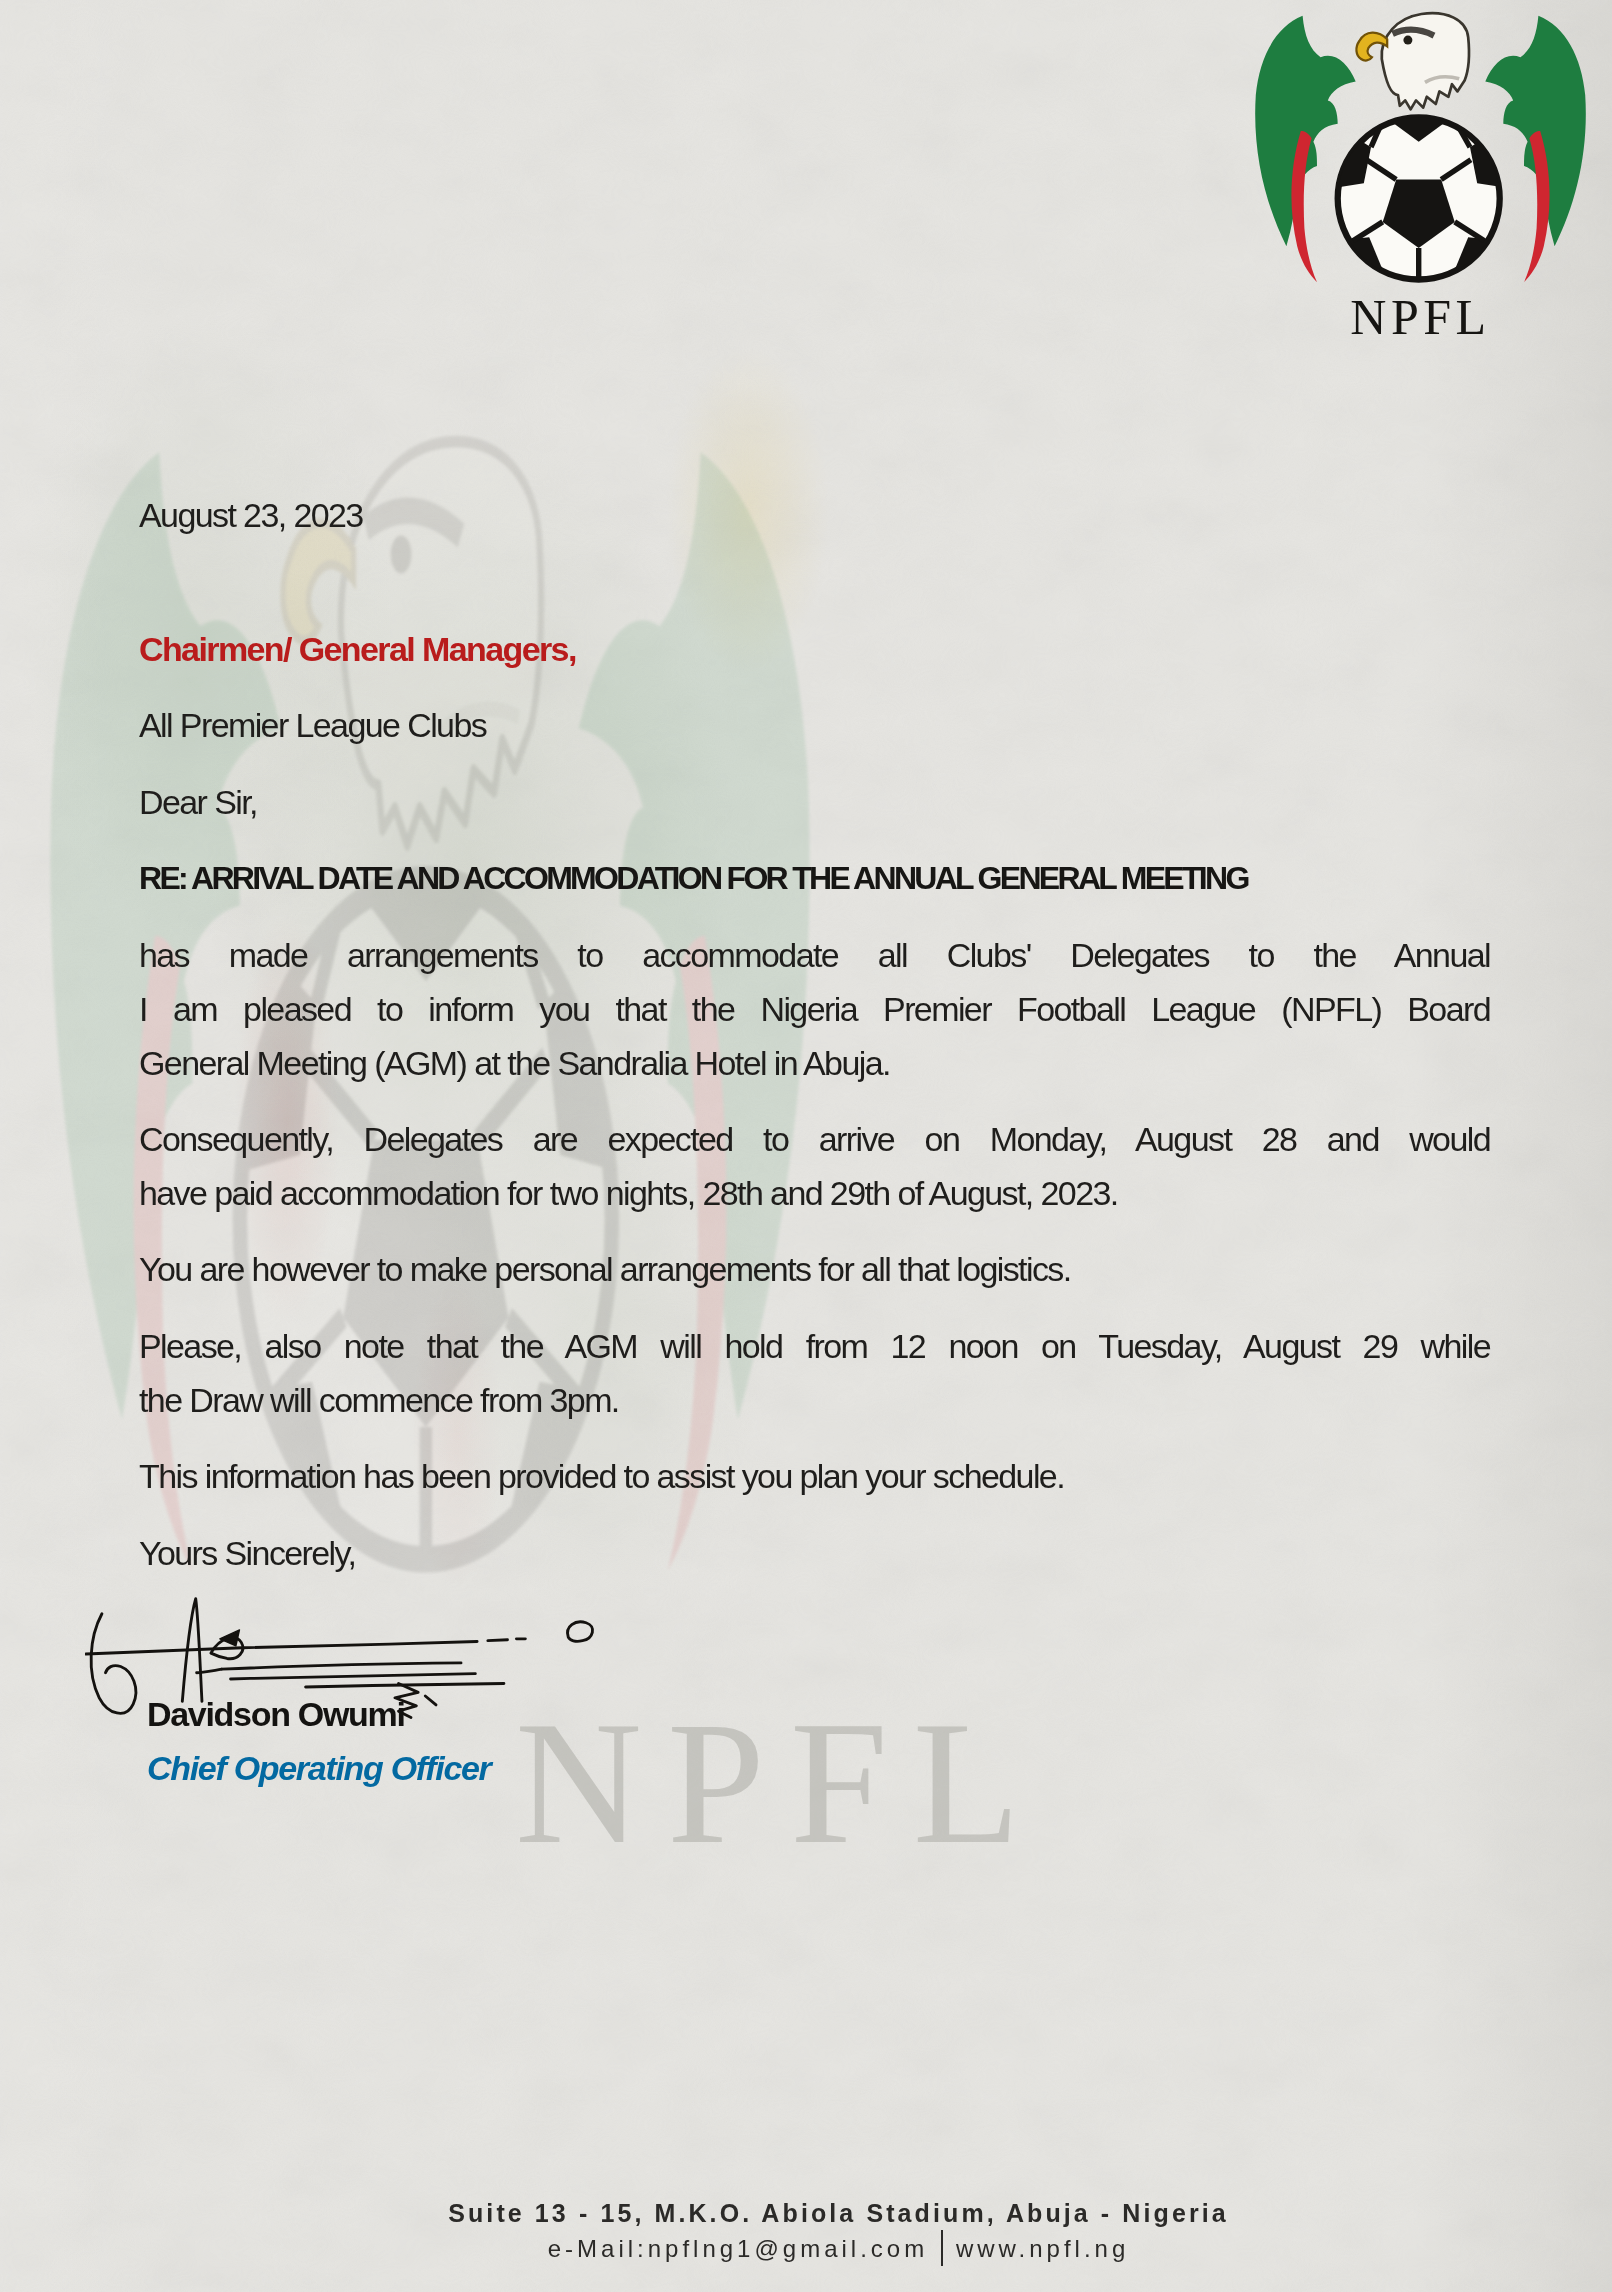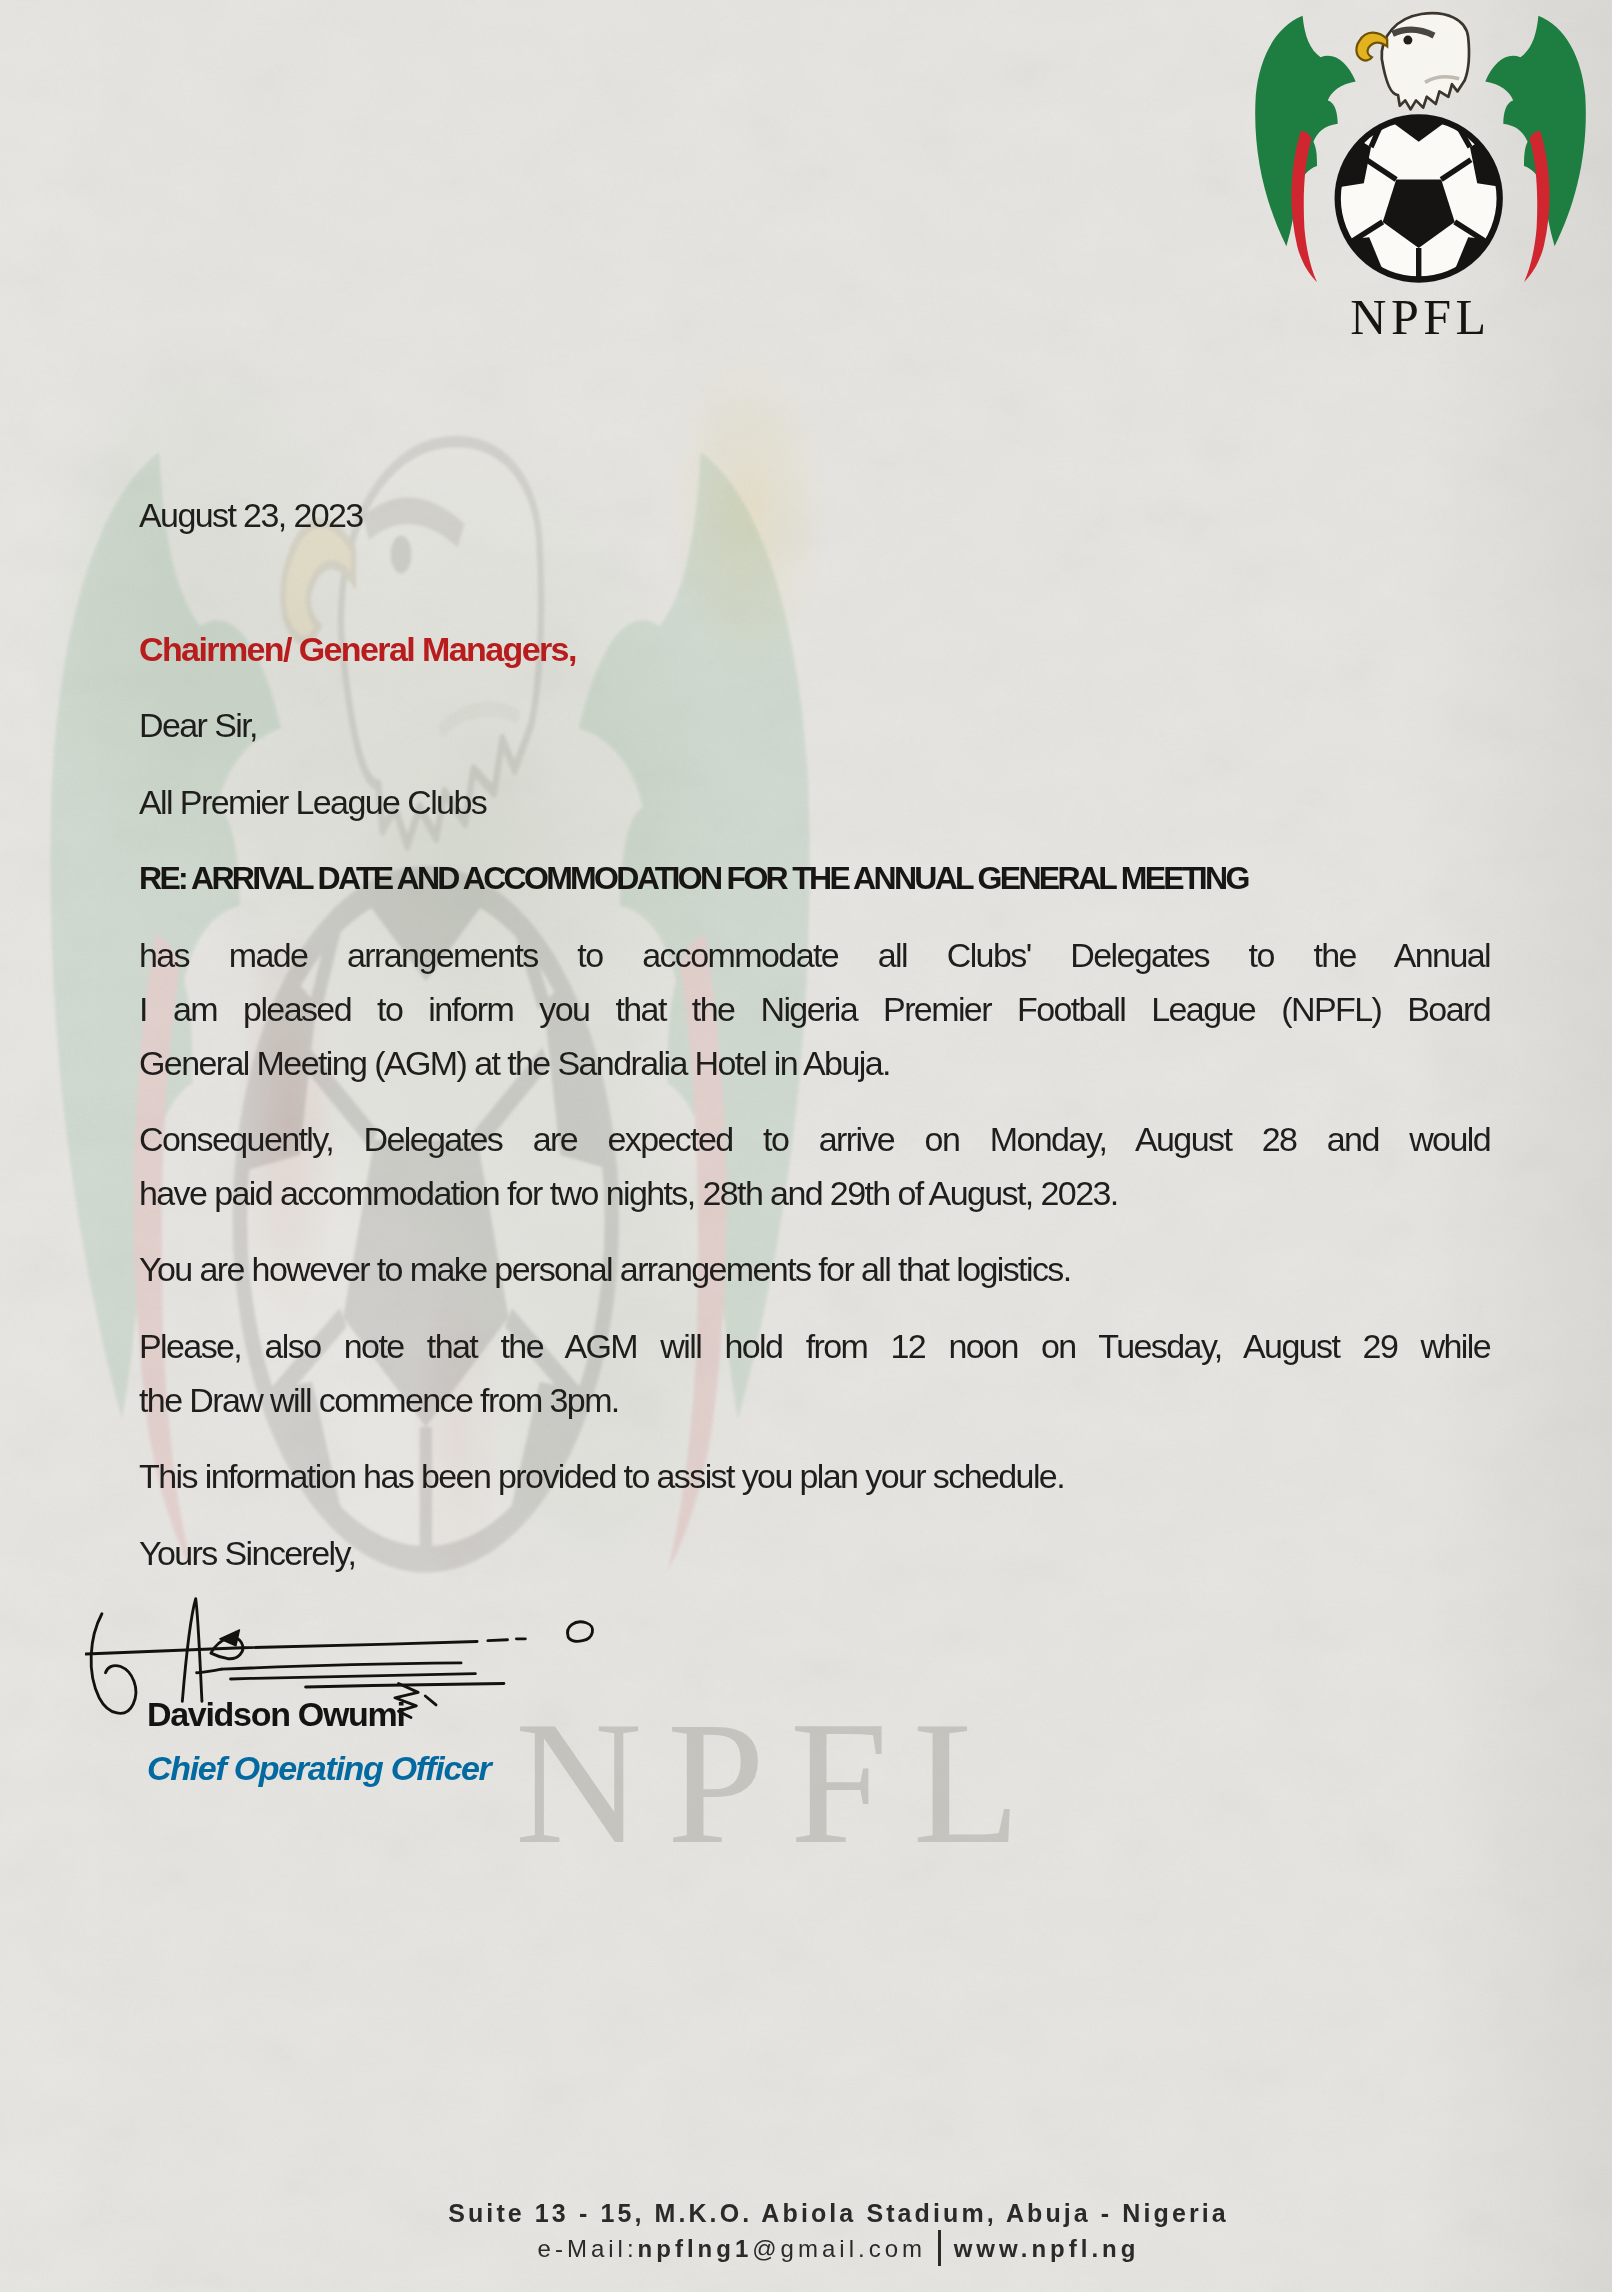--- a/index.html
+++ b/index.html
@@ -64,21 +64,21 @@
   .signature{position:absolute;left:85px;top:1587px;width:560px;height:134px;}
   .signature path{stroke:#14120f;stroke-width:3.2;fill:none;stroke-linecap:round;stroke-linejoin:round;}
   .signature path.filled{fill:#14120f;stroke-width:1.5;}
   .signatory{position:absolute;left:147px;top:1687px;font-size:34px;line-height:54px;letter-spacing:-1.3px;}
   .signatory .name{font-weight:bold;color:#141311;}
   .signatory .title{font-weight:bold;font-style:italic;color:#0369a1;}
   
   .footer{position:absolute;left:0;top:2196px;width:100%;text-align:center;color:#2b2a28;padding-left:32px;}
   .footer .f1{font-size:25px;font-weight:bold;letter-spacing:3.1px;line-height:34px;}
   .footer .f2{font-size:24px;letter-spacing:4px;line-height:32px;}
-  .footer .f2 .b{font-weight:bold;}
+  .footer .f2 .b{font-weight:normal;}
   .footer .pipe{
     display:inline-block;width:2.7px;height:36px;background:#2b2a28;
     margin:0 12.5px;vertical-align:-9px;
   }
 </style>
 </head>
 <body>
 
 <div class="page">
 
@@ -156,22 +156,22 @@
   <div class="logo">
     <svg viewBox="0 0 390 320" xmlns="http://www.w3.org/2000/svg">
       <use href="#crest"></use>
     </svg>
     <div class="logo-caption">NPFL</div>
   </div>
 
   <div class="content">
     <p class="date">August 23, 2023</p>
     <p class="bold">Chairmen/ General Managers,</p>
+    <p>All Premier League Clubs</p>
     <p>Dear Sir,</p>
-    <p>All Premier League Clubs</p>
     <p class="subject">RE: ARRIVAL DATE AND ACCOMMODATION FOR THE ANNUAL GENERAL MEETING</p>
     <div class="para">
         <div class="line">has made arrangements to accommodate all Clubs' Delegates to the Annual</div>
         <div class="line">I am pleased to inform you that the Nigeria Premier Football League (NPFL) Board</div>
         <div class="line">General Meeting (AGM) at the Sandralia Hotel in Abuja.</div>
       </div>
     <div class="para">
         <div class="line">Consequently, Delegates are expected to arrive on Monday, August 28 and would</div>
         <div class="line">have paid accommodation for two nights, 28th and 29th of August, 2023.</div>
       </div>

